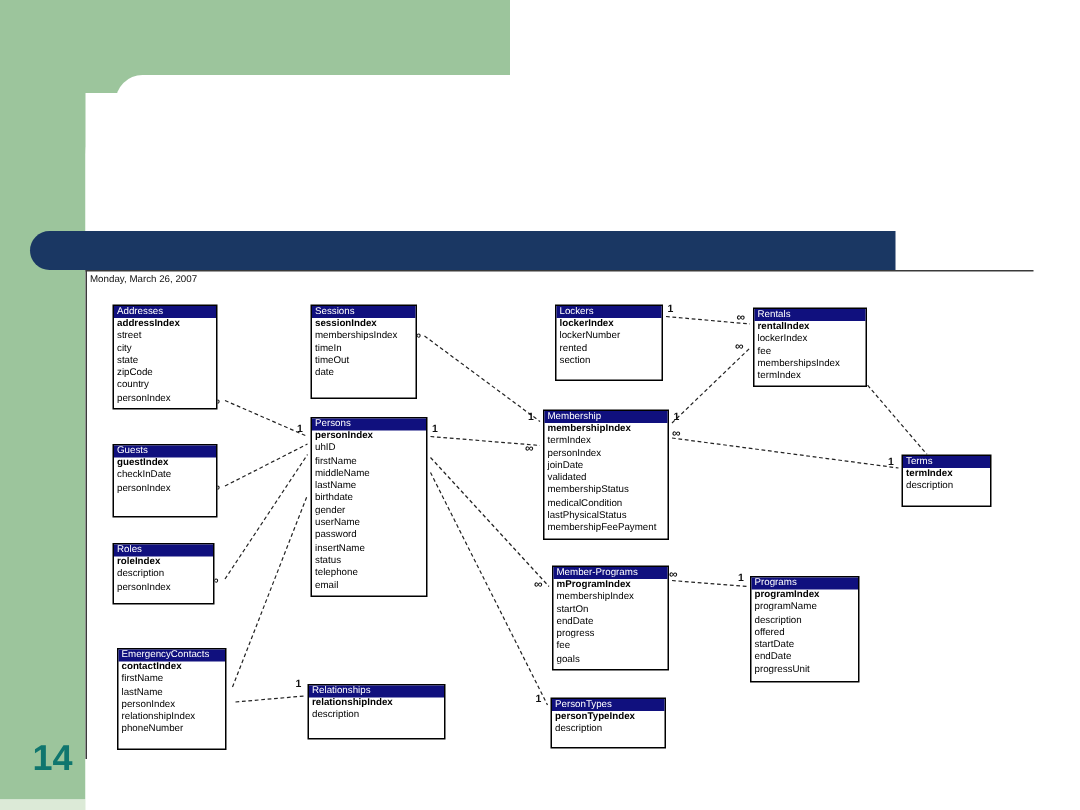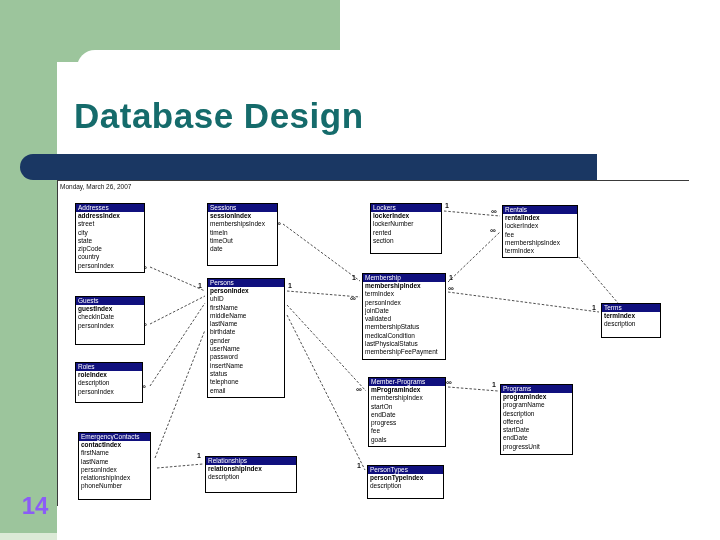--- a/index.html
+++ b/index.html
@@ -8,21 +8,21 @@
 
   
   .green-col{position:absolute;left:0;top:0;width:57px;height:533px;background:#9cc59c;}
   .green-band{position:absolute;left:0;top:0;width:340px;height:62px;background:#9cc59c;}
   .pale-strip{position:absolute;left:0;top:533px;width:175px;height:7px;background:#dcead7;}
   .card-back{position:absolute;left:77px;top:50px;width:563px;height:30px;background:#ffffff;border-top-left-radius:18px;}
   .card-main{position:absolute;left:57px;top:57px;width:663px;height:483px;background:#ffffff;border-top-left-radius:46px;}
 
   .slide-title{position:absolute;left:74px;top:96px;font-size:35px;font-weight:bold;color:#156b6b;letter-spacing:0.5px;}
   .navy-bar{position:absolute;left:20px;top:154px;width:577px;height:26px;background:#1a3763;border-radius:13px 0 0 13px;}
-  .page-num{position:absolute;left:13px;top:492px;width:44px;text-align:center;font-size:24px;font-weight:bold;color:#8b5cf6;}
+  .page-num{position:absolute;left:13px;top:492px;width:44px;text-align:center;font-size:24px;font-weight:bold;color:#0f766e;}
 
   
   .diagram-frame{position:absolute;left:57px;top:180px;width:631px;height:325px;border-top:1px solid #3a3a3a;border-left:1px solid #3a3a3a;background:transparent;}
   .diagram-date{position:absolute;left:60px;top:183px;font-size:6.5px;color:#111;}
 
   
   .er-table{position:absolute;border:1px solid #000;background:#fff;box-sizing:border-box;}
   .er-table .hd{background:#10107e;color:#fff;font-size:6.5px;line-height:8px;padding:0 2px;white-space:nowrap;overflow:hidden;}
   .er-table .row{font-size:6.5px;line-height:8.3px;padding:0 2px;color:#000;white-space:nowrap;overflow:hidden;}
   .er-table .row.pk{font-weight:bold;}
@@ -33,21 +33,20 @@
 </head>
 <body>
 
 <div id="slide">
   <div class="green-band"></div>
   <div class="green-col"></div>
   <div class="pale-strip"></div>
   <div class="card-back"></div>
   <div class="card-main"></div>
 
-  <div class="slide-title">Database Design</div>
   <div class="navy-bar"></div>
 
   <div class="diagram-frame"></div>
   <div class="diagram-date">Monday, March 26, 2007</div>
 
   <svg id="connector-svg" viewBox="0 0 720 540">
       <line x1="150" y1="267" x2="205" y2="291" stroke="#222" stroke-width="0.8" stroke-dasharray="2.5,1.8"></line>
       <text x="141" y="270" font-size="8">∞</text>
       <text x="198" y="288" font-size="7">1</text>
       <line x1="150" y1="324" x2="205" y2="296" stroke="#222" stroke-width="0.8" stroke-dasharray="2.5,1.8"></line>

